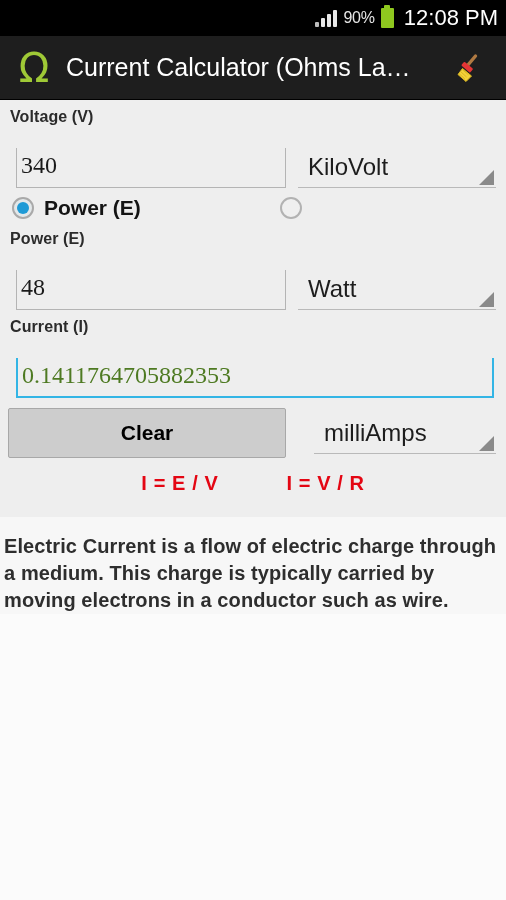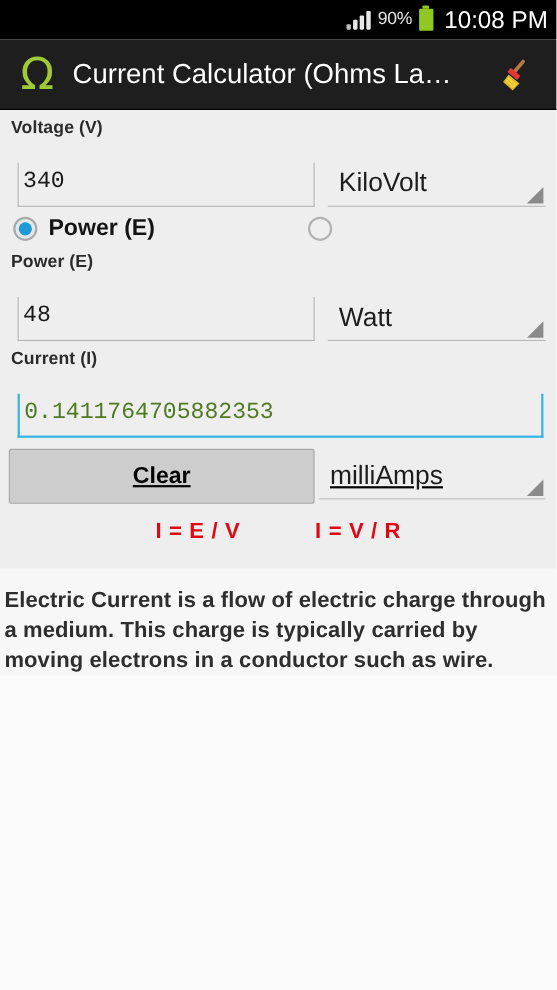--- a/index.html
+++ b/index.html
@@ -54,22 +54,22 @@
     font-size: 16px; font-weight: bold; color: #2b2b2b;
     padding: 8px 0 2px 2px; letter-spacing: 0.1px;
   }
   .row { display: flex; align-items: flex-end; gap: 12px; }
   .input-wrap { flex: 0 0 278px; padding: 0 0 0 8px; }
   .txt-input {
     width: 100%; height: 40px; border: none; background: transparent;
     border-bottom: 1px solid #b4b4b4;
     border-left: 1px solid #b4b4b4; border-right: 1px solid #b4b4b4;
     border-top: none;
-    font-size: 21px; color: #1a1a1a; padding: 0 2px 4px 4px;
-    font-family: Liberation Mono, monospace; outline: none; margin-top: 20px;
+    font-size: 24px; color: #1a1a1a; padding: 0 2px 4px 4px;
+    font-family: Liberation Serif, serif; outline: none; margin-top: 20px;
   }
   .txt-input.result {
     color: #4e7a22; border-bottom: 2px solid #33b5e5;
     border-left: 2px solid #33b5e5; border-right: 2px solid #33b5e5;
     width: 100%;
   }
   .result-wrap { flex: 1 1 auto; padding: 0 4px 0 8px; }
 
   .spinner {
     position: relative; flex: 1 1 auto; height: 42px;
@@ -93,21 +93,21 @@
     border: 2px solid #b2b2b2; background: #efefef;
     display: flex; align-items: center; justify-content: center;
   }
   .radio-circle.checked { border-color: #a9a9a9; background: #e3e8ea; }
   .radio-circle.checked::after {
     content: ""; width: 12px; height: 12px; border-radius: 50%; background: #1e9ad6;
   }
   .radio-label { font-size: 21px; font-weight: bold; color: #141414; }
 
   
-  .btn-row { display: flex; align-items: center; gap: 4px; padding-top: 10px; text-decoration: underline; }
+  .btn-row { display: flex; align-items: center; gap: 28px; padding-top: 10px; }
   .clear-btn {
     flex: 0 0 278px; height: 50px; background: #cdcdcd;
     border: 1px solid #a8a8a8; border-radius: 2px;
     font-size: 21px; font-weight: bold; color: #000;
     font-family: "Liberation Sans", sans-serif; cursor: pointer;
   }
 
   .formula-row {
     display: flex; justify-content: center; gap: 68px;
     padding: 14px 0 12px 0;
@@ -129,21 +129,21 @@
 
   <div class="status-bar">
     <span class="signal-icon">
       <i></i>
         <i></i>
         <i></i>
         <i></i>
     </span>
     <span class="batt-pct">90%</span>
     <span class="battery-icon"></span>
-    <span class="clock">10:08 PM</span>
+    <span class="clock">12:08 PM</span>
   </div>
 
   <div class="action-bar">
     <span class="omega-logo">Ω</span>
     <span class="app-title">Current Calculator (Ohms La…</span>
     <span class="broom-btn">
       <svg width="34" height="34" viewBox="0 0 34 34">
         <line x1="22.5" y1="5" x2="14.5" y2="14.5" stroke="#b07a42" stroke-width="3.4" stroke-linecap="round"></line>
         <rect x="8.5" y="13.5" width="11.5" height="5" rx="1" transform="rotate(40 14 16)" fill="#e53535"></rect>
         <path d="M9.5 17.5 L18.5 25 L13 30.5 L5 23.5 Z" fill="#f2d13a" stroke="#d9b520" stroke-width="1"></path>

